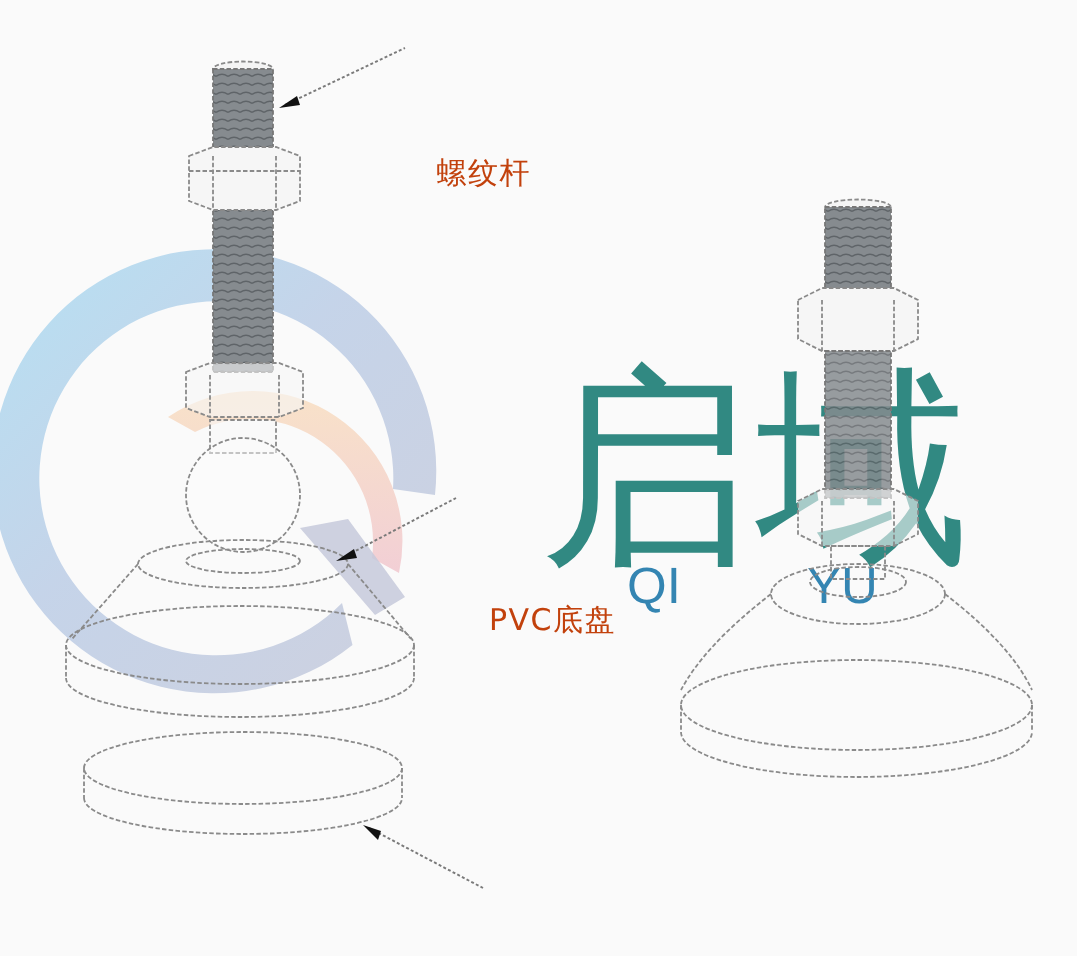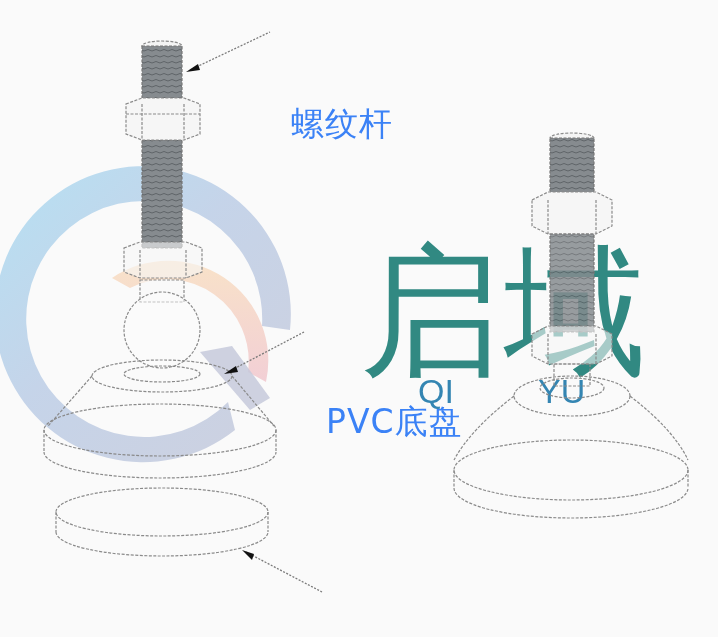--- a/index.html
+++ b/index.html
@@ -6,22 +6,22 @@
   body {
     width: 718px; height: 637px; overflow: hidden;
     background: #fafafa;
     font-family: "DejaVu Sans", "Liberation Sans", sans-serif;
     position: relative;
   }
   #stage { position: absolute; left: 0; top: 0; width: 718px; height: 637px; }
   svg { position: absolute; left: 0; top: 0; }
   .label {
     position: absolute;
-    font-size: 33px;
-    color: #3b82f6;
+    font-size: 20px;
+    color: #c2410c;
     letter-spacing: 1px;
     white-space: nowrap;
   }
   .wm-cn {
     position: absolute;
     font-size: 142px;
     color: #0f766e;
     opacity: 0.85;
     letter-spacing: 2px;
     white-space: nowrap;

